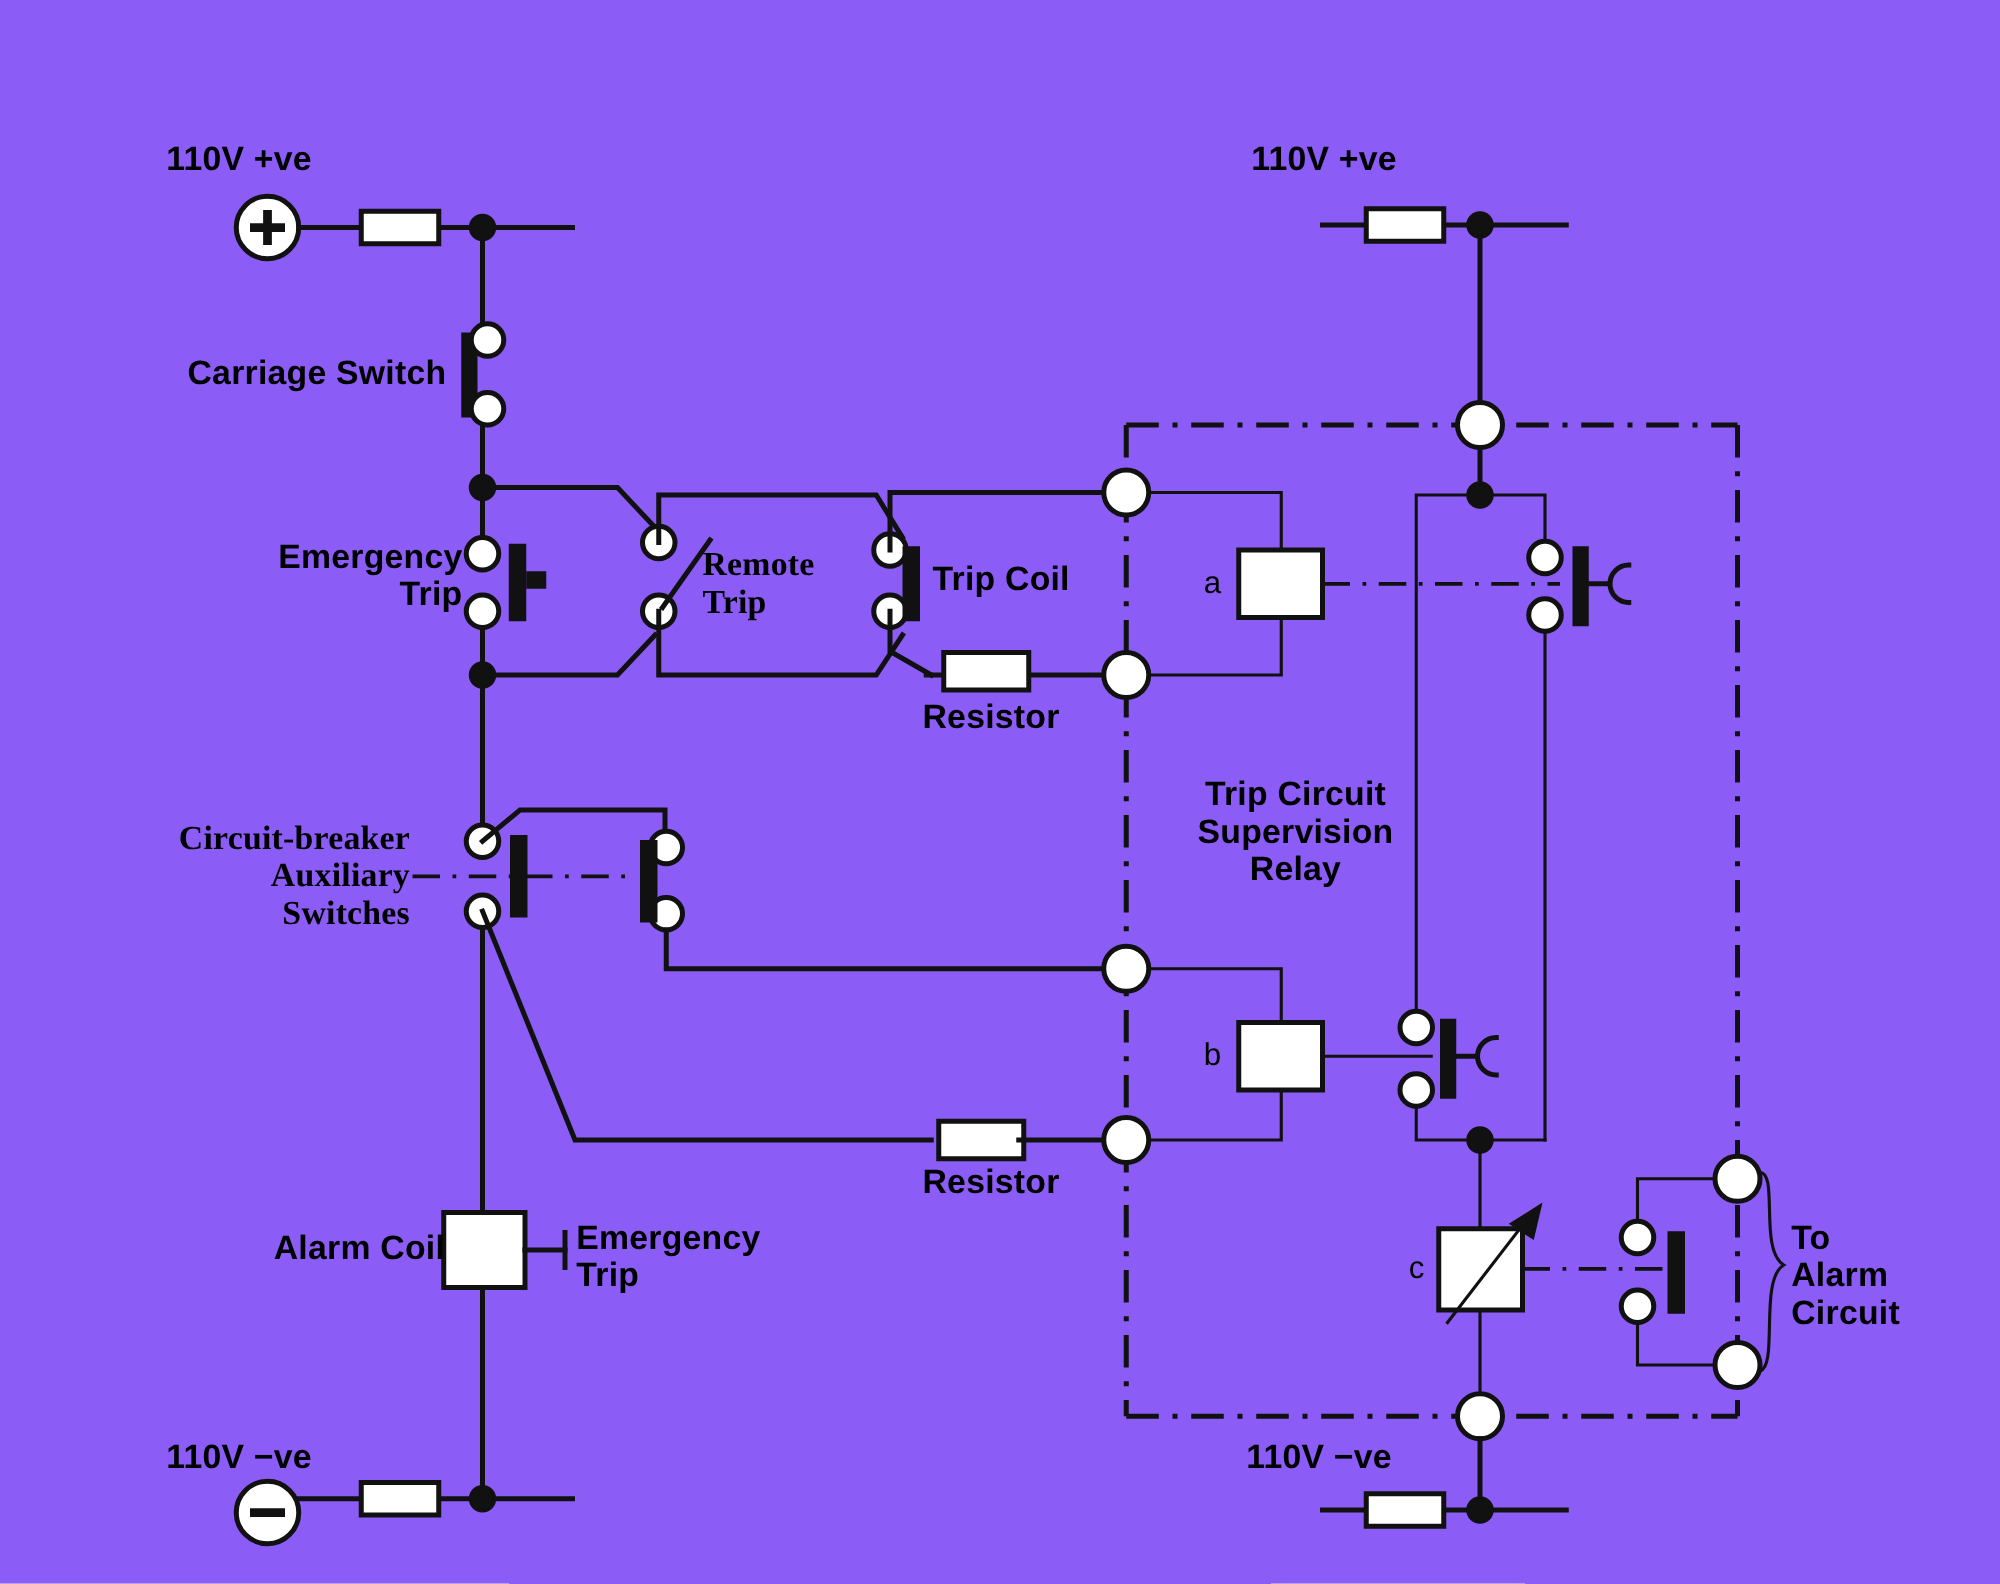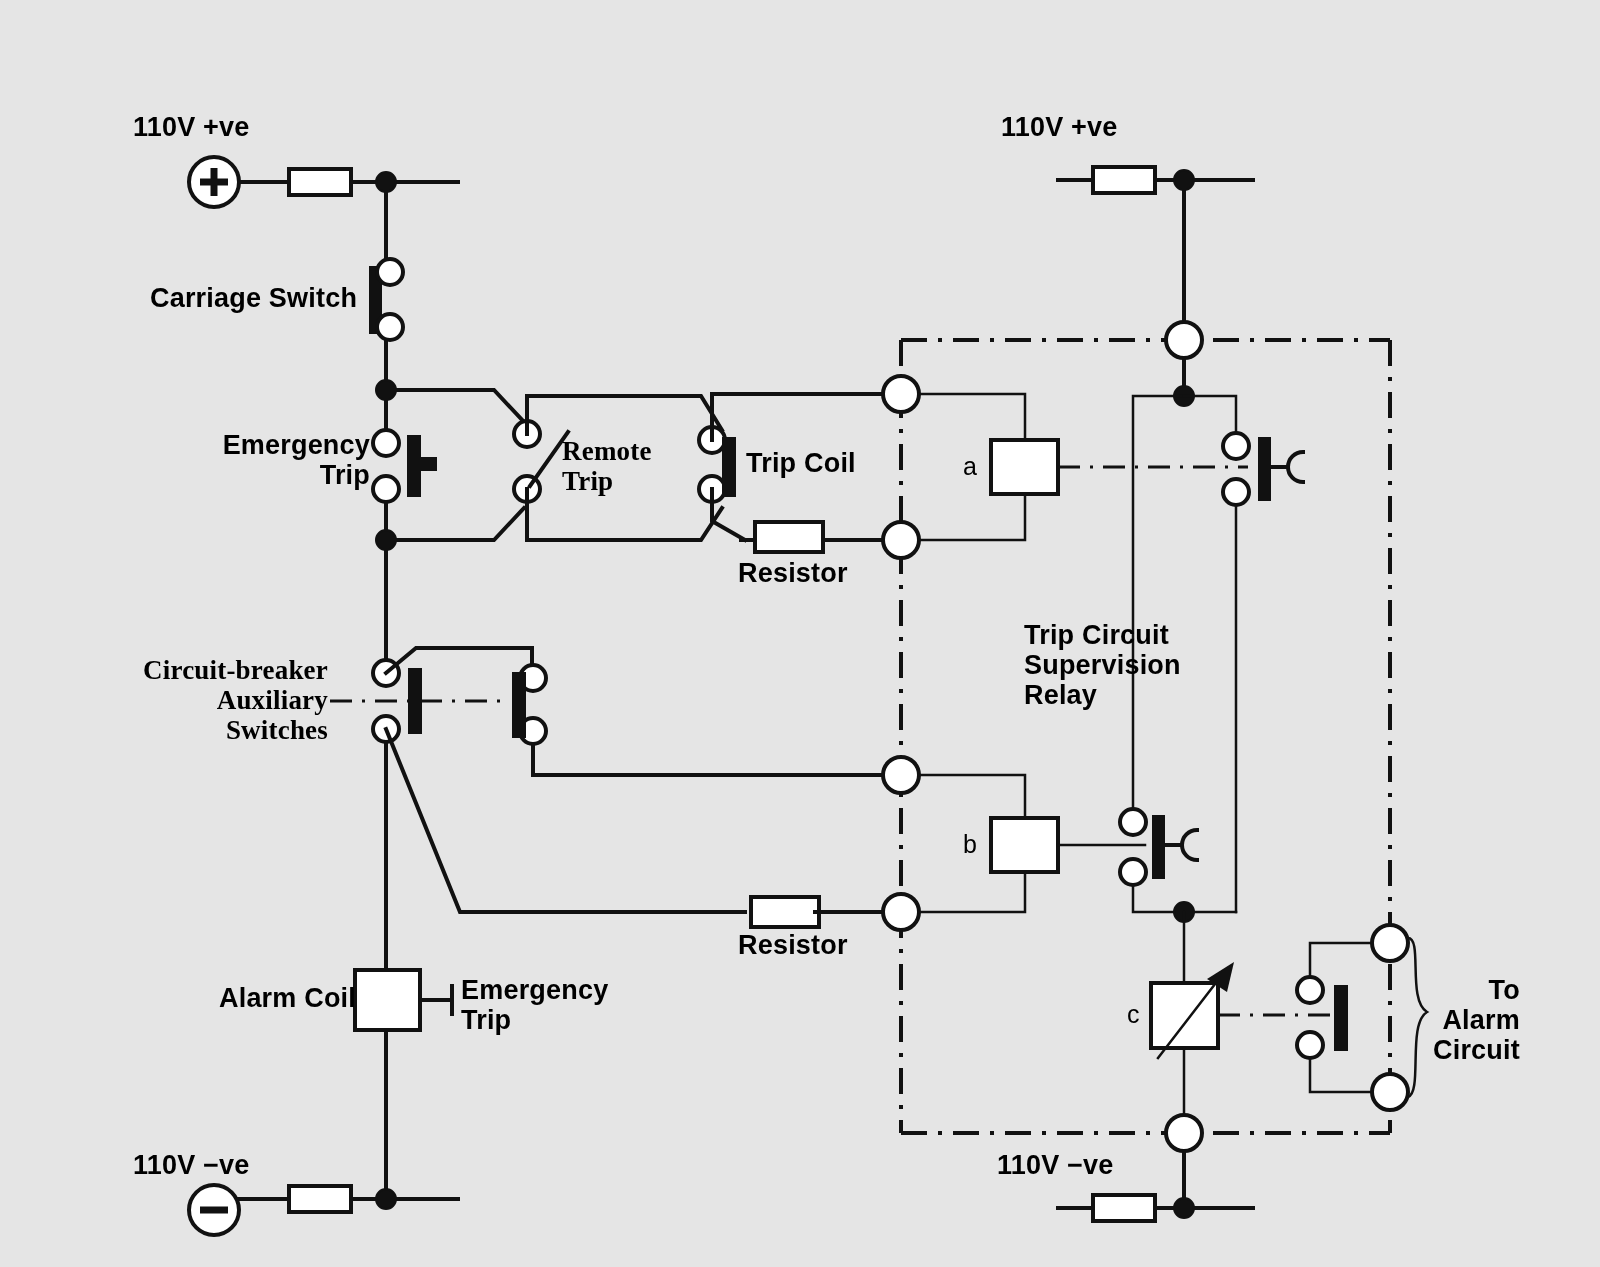--- a/index.html
+++ b/index.html
@@ -8,21 +8,21 @@
     padding: 0;
     background: #ffffff;
   }
   body {
     font-family: "Liberation Sans", sans-serif;
   }
   #diagram-root {
     position: relative;
     width: 1600px;
     height: 1267px;
-    background: #e5e5e5;
+    background: #8b5cf6;
     overflow: hidden;
   }
   svg#schematic {
     position: absolute;
     left: 0;
     top: 0;
     width: 1600px;
     height: 1267px;
   }
   .wire {
@@ -311,31 +311,31 @@
 
   <div class="label" style="left:219px; top:983px;">Alarm Coil</div>
 
   <div class="label" style="left:461px; top:975px;">Emergency
 Trip</div>
 
   <div class="label" style="left:133px; top:1150px;">110V −ve</div>
 
   <div class="label" style="left:1001px; top:112px;">110V +ve</div>
 
-  <div class="label" style="left:1024px; top:620px;">Trip Circuit
+  <div class="label" style="left:958px; top:620px;text-align:center;">Trip Circuit
 Supervision
 Relay</div>
 
   <div class="label" style="left:738px; top:930px;">Resistor</div>
 
   <div class="label small" style="left:963px; top:452px;">a</div>
 
   <div class="label small" style="left:963px; top:830px;">b</div>
 
   <div class="label small" style="left:1127px; top:1000px;">c</div>
 
-  <div class="label" style="left:1433px; top:975px;text-align:right;">To
+  <div class="label" style="left:1433px; top:975px;">To
 Alarm
 Circuit</div>
 
   <div class="label" style="left:997px; top:1150px;">110V −ve</div>
 
 </div>
 
 </body></html>

